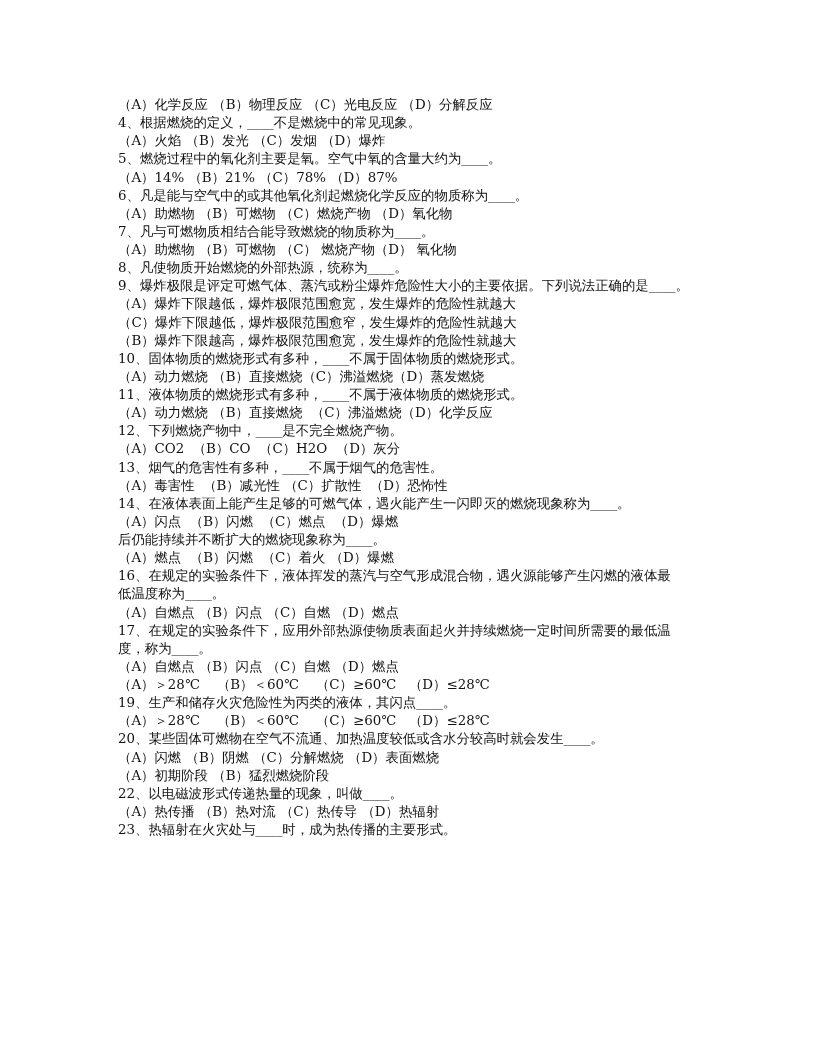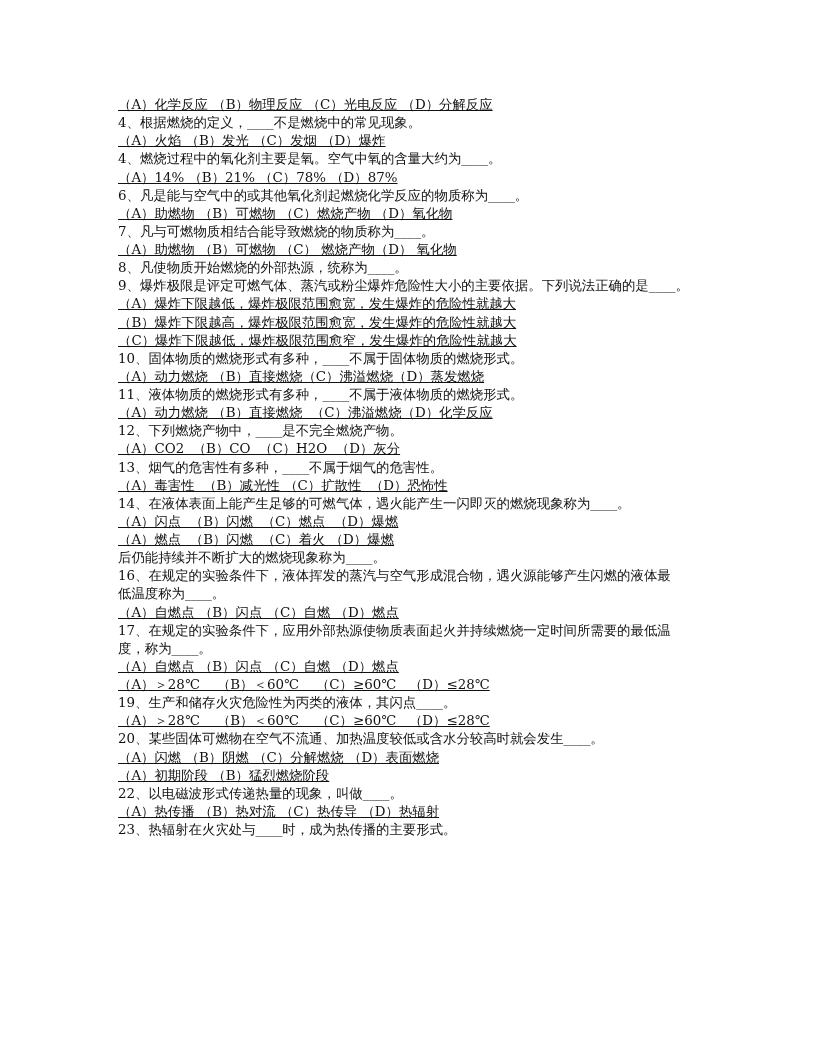--- a/index.html
+++ b/index.html
@@ -27,61 +27,60 @@
     }
     .line {
       font-size: 13.4px;
       line-height: 18.14px;
       height: 18.14px;
       white-space: pre;
       letter-spacing: 0;
     }
     .line.option {
       padding-left: 0;
-      text-decoration: underline;
     }
   </style>
 </head>
 <body>
 
 <div class="page">
 
   <div class="question">
     <div class="line option">（A）化学反应 （B）物理反应 （C）光电反应 （D）分解反应</div>
   </div>
 
   <div class="question">
     <div class="line stem">4、根据燃烧的定义，____不是燃烧中的常见现象。</div>
     <div class="line option">（A）火焰 （B）发光 （C）发烟 （D）爆炸</div>
   </div>
 
   <div class="question">
-    <div class="line stem">4、燃烧过程中的氧化剂主要是氧。空气中氧的含量大约为____。</div>
+    <div class="line stem">5、燃烧过程中的氧化剂主要是氧。空气中氧的含量大约为____。</div>
     <div class="line option">（A）14% （B）21% （C）78% （D）87%</div>
   </div>
 
   <div class="question">
     <div class="line stem">6、凡是能与空气中的或其他氧化剂起燃烧化学反应的物质称为____。</div>
     <div class="line option">（A）助燃物 （B）可燃物 （C）燃烧产物 （D）氧化物</div>
   </div>
 
   <div class="question">
     <div class="line stem">7、凡与可燃物质相结合能导致燃烧的物质称为____。</div>
     <div class="line option">（A）助燃物 （B）可燃物 （C） 燃烧产物（D） 氧化物</div>
   </div>
 
   <div class="question">
     <div class="line stem">8、凡使物质开始燃烧的外部热源，统称为____。</div>
   </div>
 
   <div class="question">
     <div class="line stem">9、爆炸极限是评定可燃气体、蒸汽或粉尘爆炸危险性大小的主要依据。下列说法正确的是____。</div>
     <div class="line option">（A）爆炸下限越低，爆炸极限范围愈宽，发生爆炸的危险性就越大</div>
+    <div class="line option">（C）爆炸下限越低，爆炸极限范围愈窄，发生爆炸的危险性就越大</div>
     <div class="line option">（B）爆炸下限越高，爆炸极限范围愈宽，发生爆炸的危险性就越大</div>
-    <div class="line option">（C）爆炸下限越低，爆炸极限范围愈窄，发生爆炸的危险性就越大</div>
   </div>
 
   <div class="question">
     <div class="line stem">10、固体物质的燃烧形式有多种，____不属于固体物质的燃烧形式。</div>
     <div class="line option">（A）动力燃烧 （B）直接燃烧（C）沸溢燃烧（D）蒸发燃烧</div>
   </div>
 
   <div class="question">
     <div class="line stem">11、液体物质的燃烧形式有多种，____不属于液体物质的燃烧形式。</div>
     <div class="line option">（A）动力燃烧 （B）直接燃烧  （C）沸溢燃烧（D）化学反应</div>
@@ -96,22 +95,22 @@
     <div class="line stem">13、烟气的危害性有多种，____不属于烟气的危害性。</div>
     <div class="line option">（A）毒害性  （B）减光性 （C）扩散性  （D）恐怖性</div>
   </div>
 
   <div class="question">
     <div class="line stem">14、在液体表面上能产生足够的可燃气体，遇火能产生一闪即灭的燃烧现象称为____。</div>
     <div class="line option">（A）闪点  （B）闪燃  （C）燃点  （D）爆燃</div>
   </div>
 
   <div class="question">
+    <div class="line stem">后仍能持续并不断扩大的燃烧现象称为____。</div>
     <div class="line option">（A）燃点  （B）闪燃  （C）着火 （D）爆燃</div>
-    <div class="line stem">后仍能持续并不断扩大的燃烧现象称为____。</div>
   </div>
 
   <div class="question">
     <div class="line stem">16、在规定的实验条件下，液体挥发的蒸汽与空气形成混合物，遇火源能够产生闪燃的液体最</div>
     <div class="line stem">低温度称为____。</div>
     <div class="line option">（A）自燃点 （B）闪点 （C）自燃 （D）燃点</div>
   </div>
 
   <div class="question">
     <div class="line stem">17、在规定的实验条件下，应用外部热源使物质表面起火并持续燃烧一定时间所需要的最低温</div>

